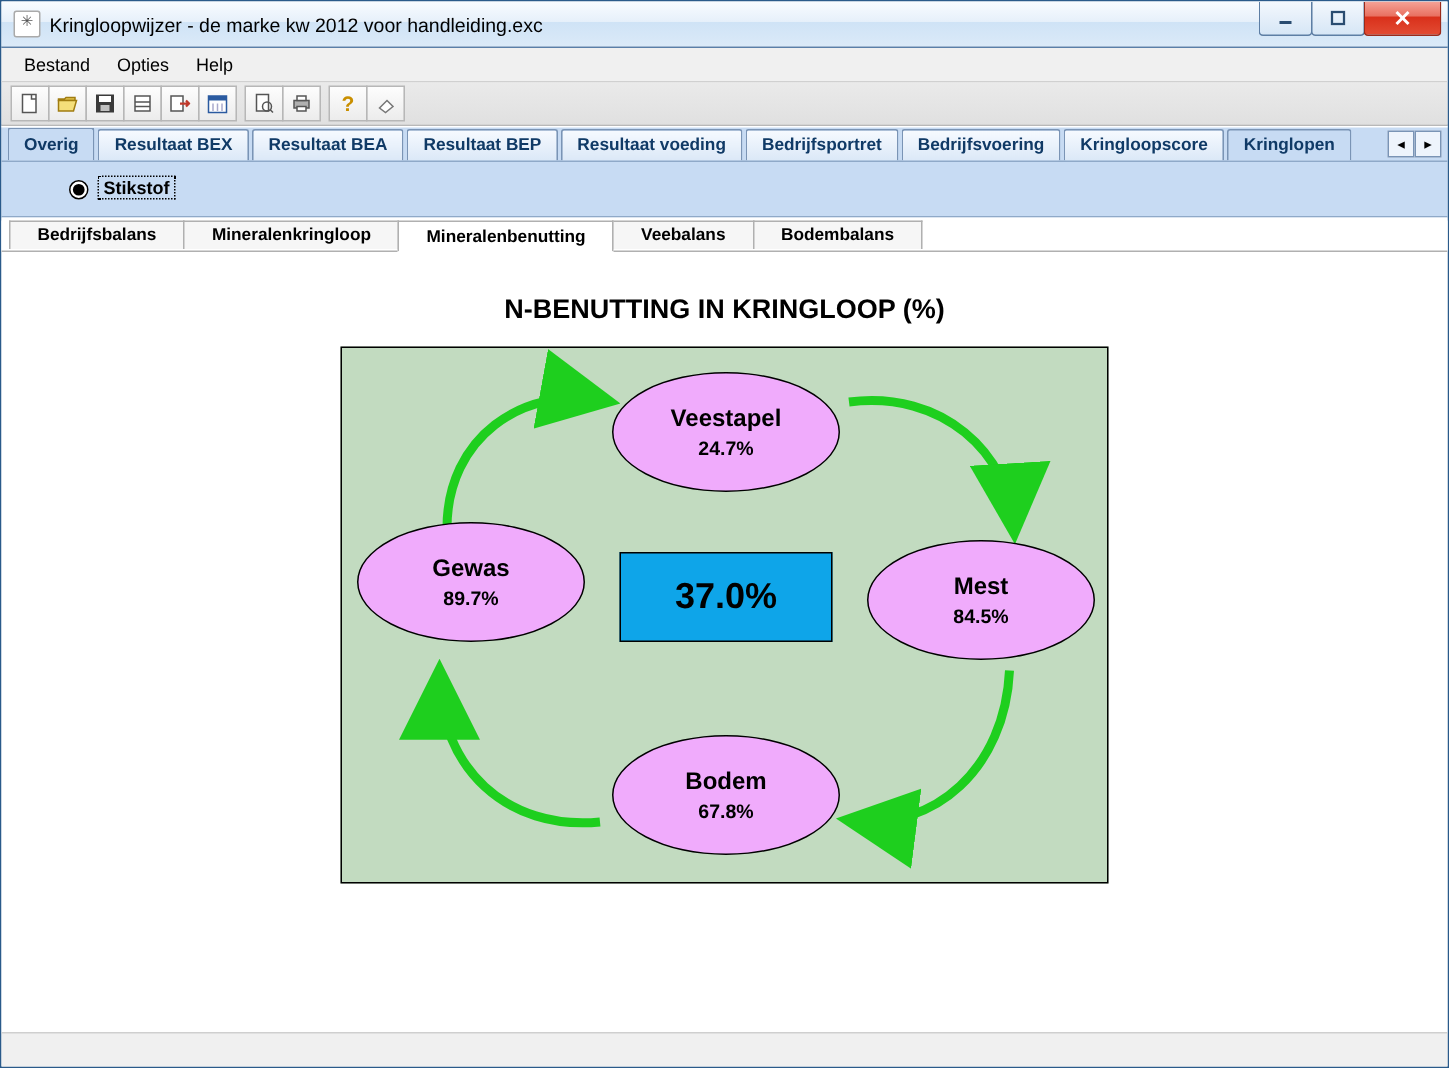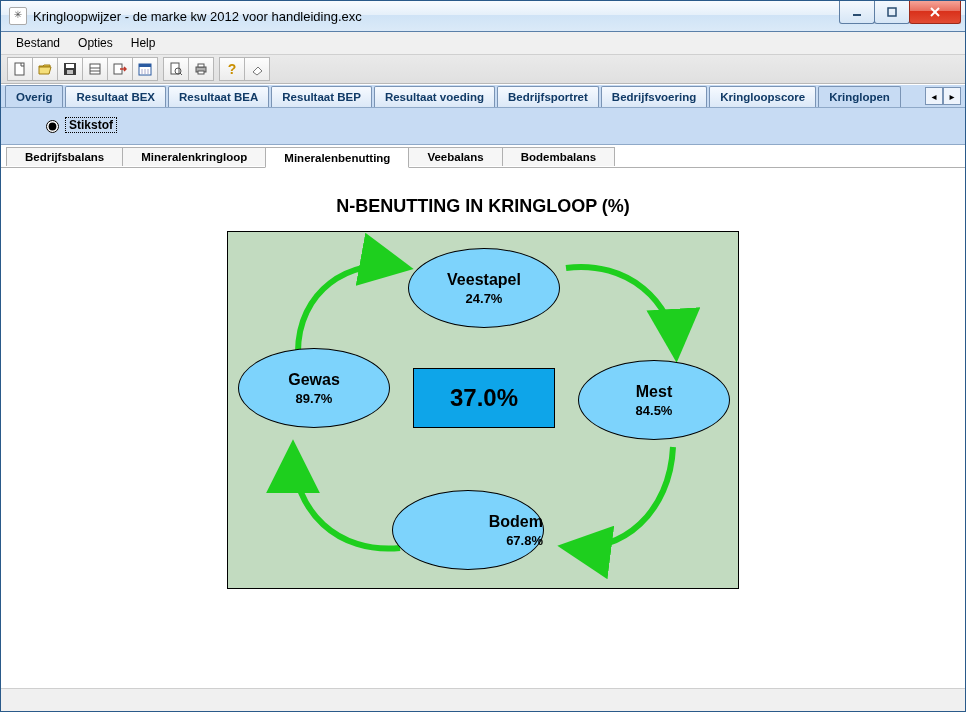--- a/index.html
+++ b/index.html
@@ -35,26 +35,26 @@
   .radio-row.selected span { border: 1px dotted #000; padding: 0 3px; }
   
   .sectabs-wrap { background: #fff; padding-top: 2px; }
   .sectabs { display: flex; height: 20px; padding-left: 6px; border-bottom: 1px solid #b0b0b0; background: #fff; }
   .stab { height: 18px; padding: 0 18px; border: 1px solid #b0b0b0; border-bottom: none; margin-right: 0; margin-left: -1px; background: #f6f6f6; display:flex; align-items:center; font-size: 11.5px; font-weight: bold; color: #000; cursor: default; }
   .stab.active { background: #fff; height: 19px; position: relative; z-index: 2; border-bottom: 1px solid #fff; margin-bottom: -1px; }
   
   .content { flex: 1; background: #fff; padding: 18px; overflow: hidden; }
   .chart-title { text-align: center; font-family: Arial, sans-serif; font-weight: bold; font-size: 18px; margin: 10px 0 14px; }
   .chart-panel { width: 510px; height: 356px; margin: 0 auto; background: #c2dbc0; border: 1px solid #000; position: relative; }
-  .ellipse { position: absolute; width: 150px; height: 78px; border: 1.2px solid #000; border-radius: 50%; background: #7dd3fc; display: flex; flex-direction: column; align-items: center; justify-content: center; font-family: Arial, sans-serif; }
+  .ellipse { position: absolute; width: 150px; height: 78px; border: 1.2px solid #000; border-radius: 50%; background: #f0abfc; display: flex; flex-direction: column; align-items: center; justify-content: center; font-family: Arial, sans-serif; }
   .ellipse .ename { font-weight: bold; font-size: 16px; }
   .ellipse .eval { font-weight: bold; font-size: 13px; margin-top: 2px; }
   .e-top    { left: 180px; top: 16px; }
   .e-right  { left: 350px; top: 128px; }
-  .e-bottom { left: 164px; top: 258px; align-items: flex-end; }
+  .e-bottom { left: 180px; top: 258px; }
   .e-left   { left: 10px;  top: 116px; }
   .centerbox { position: absolute; left: 185px; top: 136px; width: 140px; height: 58px; background: #0ea5e9; border: 1.5px solid #000; display:flex; align-items:center; justify-content:center; font-family: Arial, sans-serif; font-weight: bold; font-size: 24px; }
   .arrows { position: absolute; inset: 0; }
   .statusbar { height: 22px; background: #f0f0f0; border-top: 1px solid #cfcfcf; }
 </style>
 </head>
 <body>
 
 <div class="window">
 

